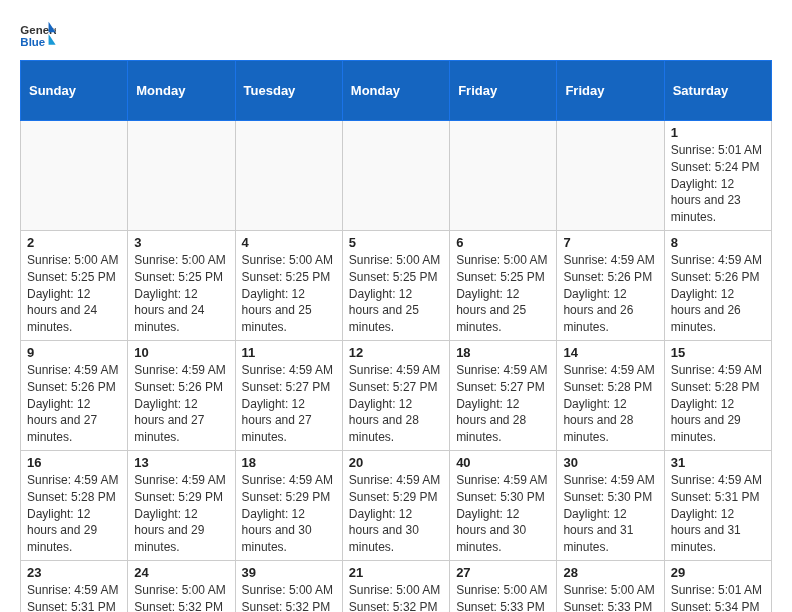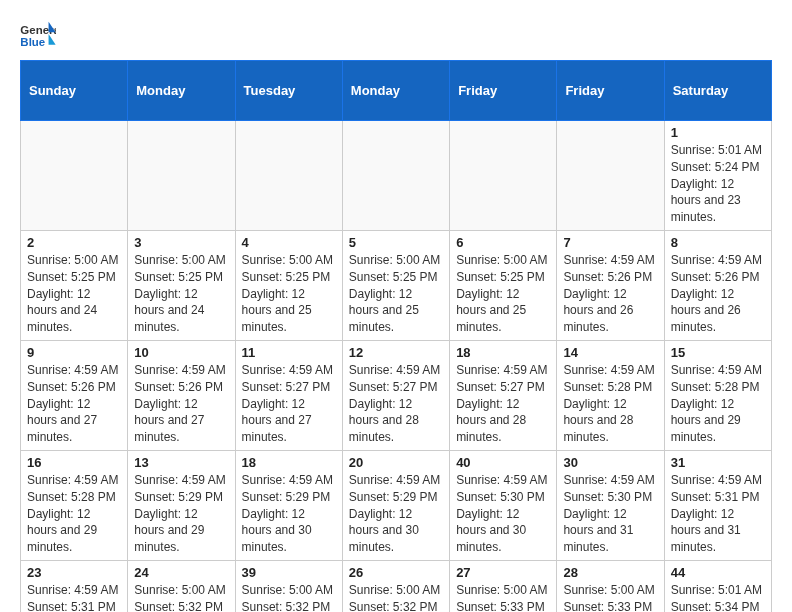--- a/index.html
+++ b/index.html
@@ -266,39 +266,39 @@
 Sunset: 5:32 PM
 Daylight: 12 hours and 31 minutes.</div>
         </td>
         <td>
           <div class="day-number">39</div>
           <div class="day-info">Sunrise: 5:00 AM
 Sunset: 5:32 PM
 Daylight: 12 hours and 32 minutes.</div>
         </td>
         <td>
-          <div class="day-number">26</div>
+          <div class="day-number">21</div>
           <div class="day-info">Sunrise: 5:00 AM
 Sunset: 5:32 PM
 Daylight: 12 hours and 32 minutes.</div>
         </td>
         <td>
           <div class="day-number">27</div>
           <div class="day-info">Sunrise: 5:00 AM
 Sunset: 5:33 PM
 Daylight: 12 hours and 32 minutes.</div>
         </td>
         <td>
           <div class="day-number">28</div>
           <div class="day-info">Sunrise: 5:00 AM
 Sunset: 5:33 PM
 Daylight: 12 hours and 32 minutes.</div>
         </td>
         <td>
-          <div class="day-number">44</div>
+          <div class="day-number">29</div>
           <div class="day-info">Sunrise: 5:01 AM
 Sunset: 5:34 PM
 Daylight: 12 hours and 33 minutes.</div>
         </td>
       </tr>
       <tr>
         <td>
           <div class="day-number">30</div>
           <div class="day-info">Sunrise: 5:01 AM
 Sunset: 5:34 PM

